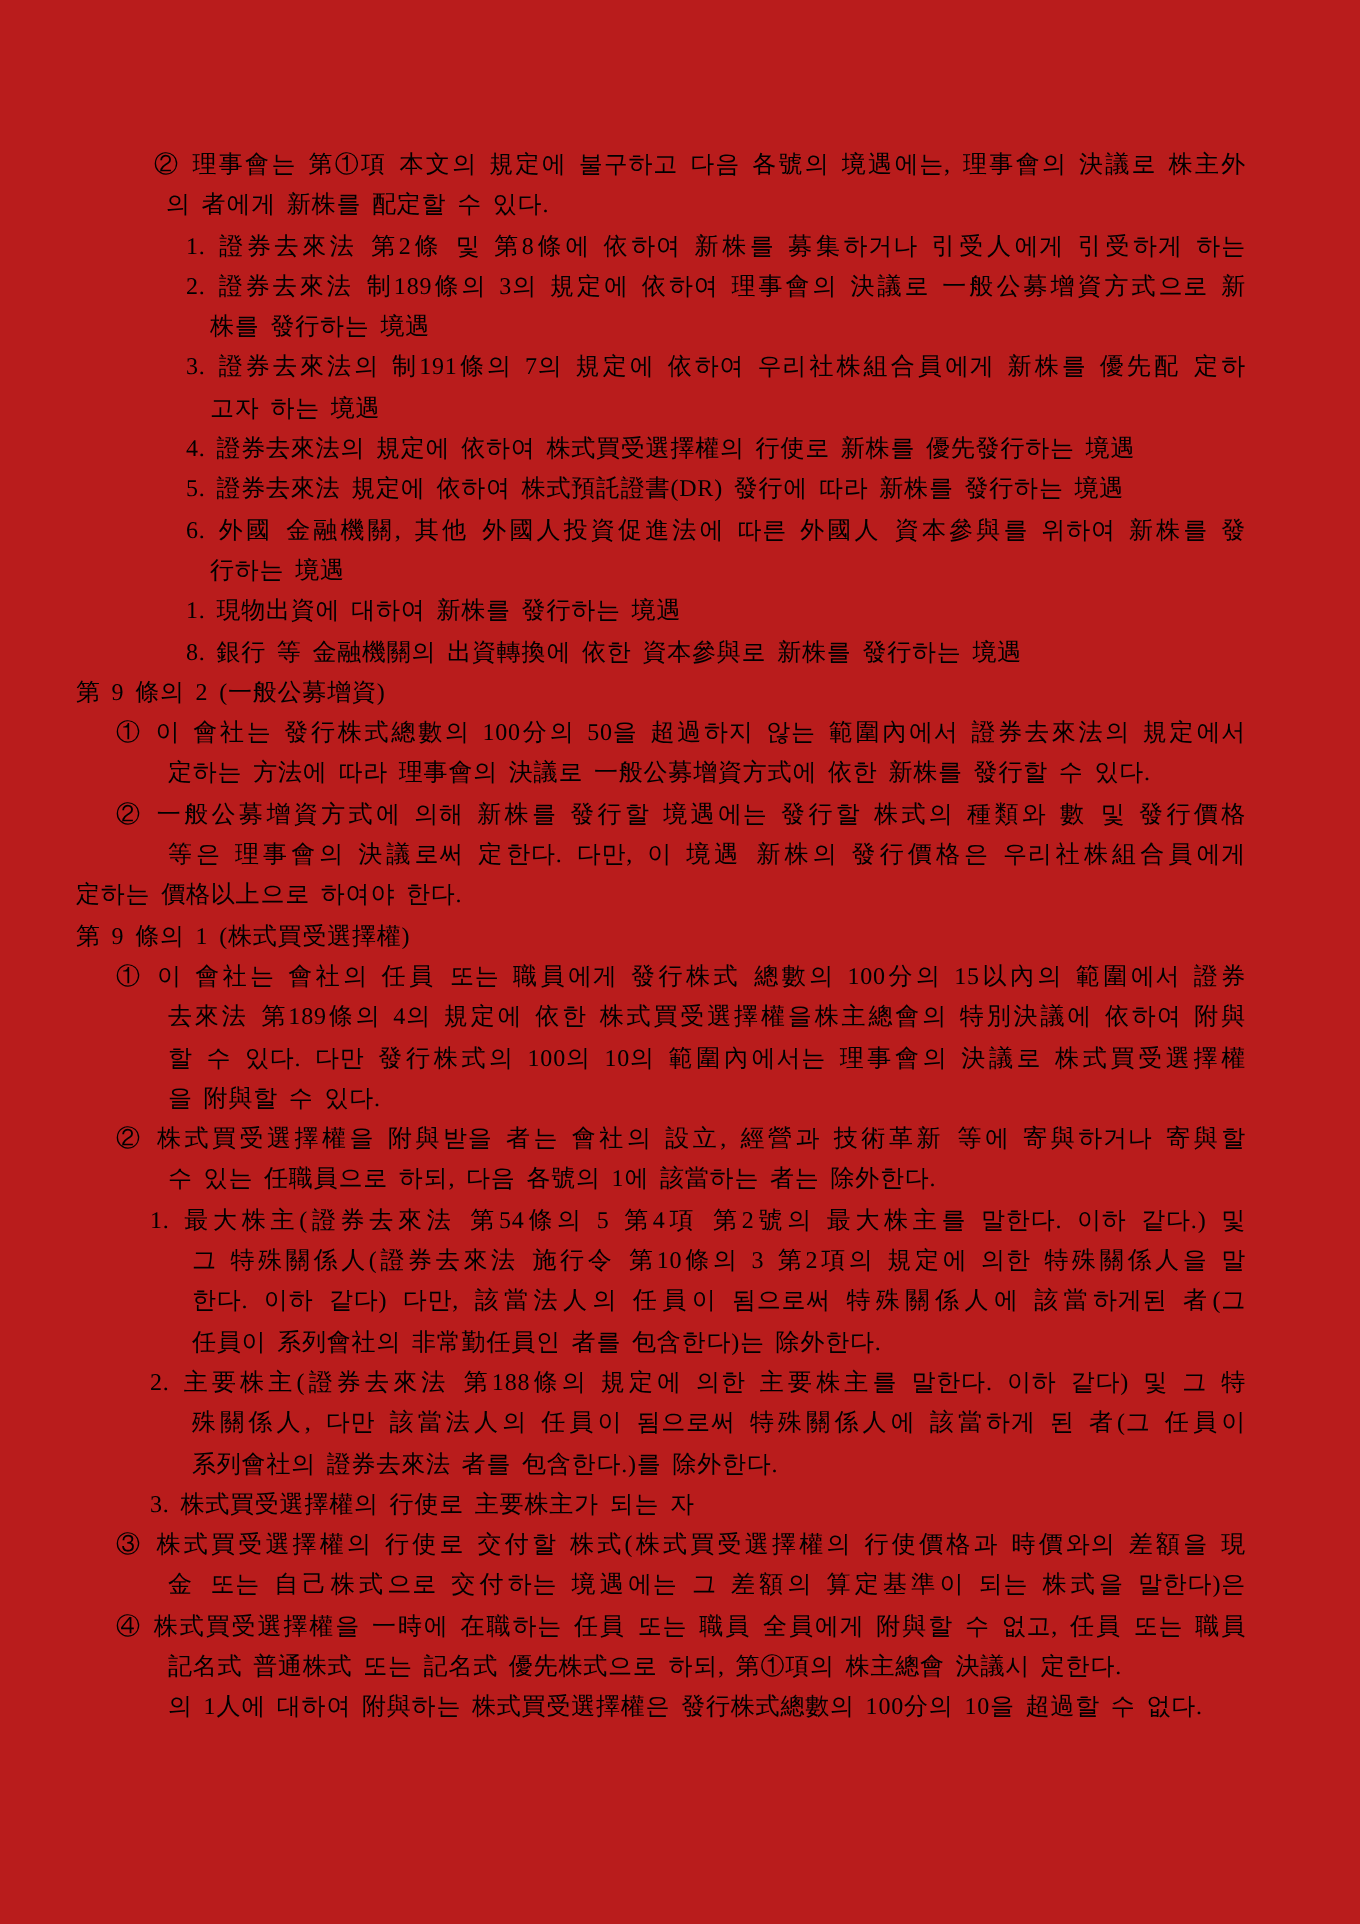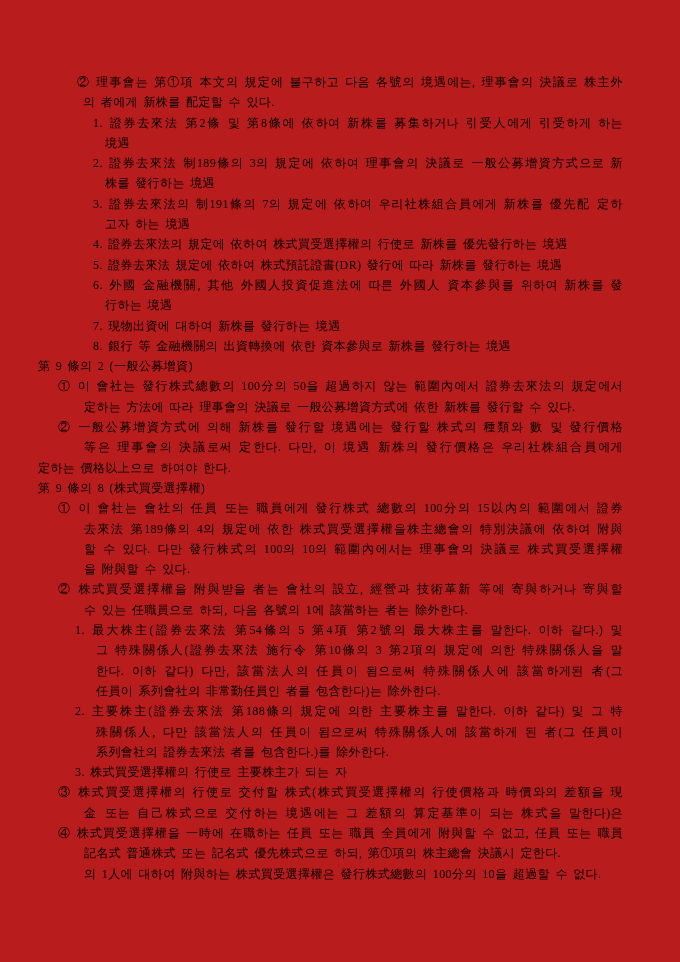--- a/index.html
+++ b/index.html
@@ -39,38 +39,37 @@
   }
 </style>
 </head>
 <body>
 
 <div class="page">
   <div class="doc" id="doc" style="color: rgb(0, 0, 0);">
       <div class="line j" style="margin-left: 39px;">② 理事會는 第①項 本文의 規定에 불구하고 다음 各號의 境遇에는, 理事會의 決議로 株主外</div>
       <div class="line" style="margin-left: 45px;">의 者에게 新株를 配定할 수 있다.</div>
       <div class="line j" style="margin-left: 55px;">1. 證券去來法 第2條 및 第8條에 依하여 新株를 募集하거나 引受人에게 引受하게 하는</div>
-      <div class="line" style="margin-left: 67px;">境遇</div>
       <div class="line j" style="margin-left: 55px;">2. 證券去來法 制189條의 3의 規定에 依하여 理事會의 決議로 一般公募增資方式으로 新</div>
       <div class="line" style="margin-left: 67px;">株를 發行하는 境遇</div>
       <div class="line j" style="margin-left: 55px;">3. 證券去來法의 制191條의 7의 規定에 依하여 우리社株組合員에게 新株를 優先配 定하</div>
       <div class="line" style="margin-left: 67px;">고자 하는 境遇</div>
       <div class="line" style="margin-left: 55px;">4. 證券去來法의 規定에 依하여 株式買受選擇權의 行使로 新株를 優先發行하는 境遇</div>
       <div class="line" style="margin-left: 55px;">5. 證券去來法 規定에 依하여 株式預託證書(DR) 發行에 따라 新株를 發行하는 境遇</div>
       <div class="line j" style="margin-left: 55px;">6. 外國 金融機關, 其他 外國人投資促進法에 따른 外國人 資本參與를 위하여 新株를 發</div>
       <div class="line" style="margin-left: 67px;">行하는 境遇</div>
-      <div class="line" style="margin-left: 55px;">7. 現物出資에 대하여 新株를 發行하는 境遇</div>
+      <div class="line" style="margin-left: 55px;">1. 現物出資에 대하여 新株를 發行하는 境遇</div>
       <div class="line" style="margin-left: 55px;">8. 銀行 等 金融機關의 出資轉換에 依한 資本參與로 新株를 發行하는 境遇</div>
       <div class="line" style="margin-left: 0px;">第 9 條의 2 (一般公募增資)</div>
       <div class="line j" style="margin-left: 20px;">① 이 會社는 發行株式總數의 100分의 50을 超過하지 않는 範圍內에서 證券去來法의 規定에서</div>
       <div class="line" style="margin-left: 46px;">定하는 方法에 따라 理事會의 決議로 一般公募增資方式에 依한 新株를 發行할 수 있다.</div>
       <div class="line j" style="margin-left: 20px;">② 一般公募增資方式에 의해 新株를 發行할 境遇에는 發行할 株式의 種類와 數 및 發行價格</div>
       <div class="line j" style="margin-left: 46px;">等은 理事會의 決議로써 定한다. 다만, 이 境遇 新株의 發行價格은 우리社株組合員에게</div>
       <div class="line" style="">定하는 價格以上으로 하여야 한다.</div>
-      <div class="line" style="margin-left: 0px;">第 9 條의 8 (株式買受選擇權)</div>
+      <div class="line" style="margin-left: 0px;">第 9 條의 1 (株式買受選擇權)</div>
       <div class="line j" style="margin-left: 20px;">① 이 會社는 會社의 任員 또는 職員에게 發行株式 總數의 100分의 15以內의 範圍에서 證券</div>
       <div class="line j" style="margin-left: 46px;">去來法 第189條의 4의 規定에 依한 株式買受選擇權을株主總會의 特別決議에 依하여 附與</div>
       <div class="line j" style="margin-left: 46px;">할 수 있다. 다만 發行株式의 100의 10의 範圍內에서는 理事會의 決議로 株式買受選擇權</div>
       <div class="line" style="margin-left: 46px;">을 附與할 수 있다.</div>
       <div class="line j" style="margin-left: 20px;">② 株式買受選擇權을 附與받을 者는 會社의 設立, 經營과 技術革新 等에 寄與하거나 寄與할</div>
       <div class="line" style="margin-left: 46px;">수 있는 任職員으로 하되, 다음 各號의 1에 該當하는 者는 除外한다.</div>
       <div class="line j" style="margin-left: 37px;">1. 最大株主(證券去來法 第54條의 5 第4項 第2號의 最大株主를 말한다. 이하 같다.) 및</div>
       <div class="line j" style="margin-left: 58px;">그 特殊關係人(證券去來法 施行令 第10條의 3 第2項의 規定에 의한 特殊關係人을 말</div>
       <div class="line j" style="margin-left: 58px;">한다. 이하 같다) 다만, 該當法人의 任員이 됨으로써 特殊關係人에 該當하게된 者(그</div>
       <div class="line" style="margin-left: 58px;">任員이 系列會社의 非常勤任員인 者를 包含한다)는 除外한다.</div>

